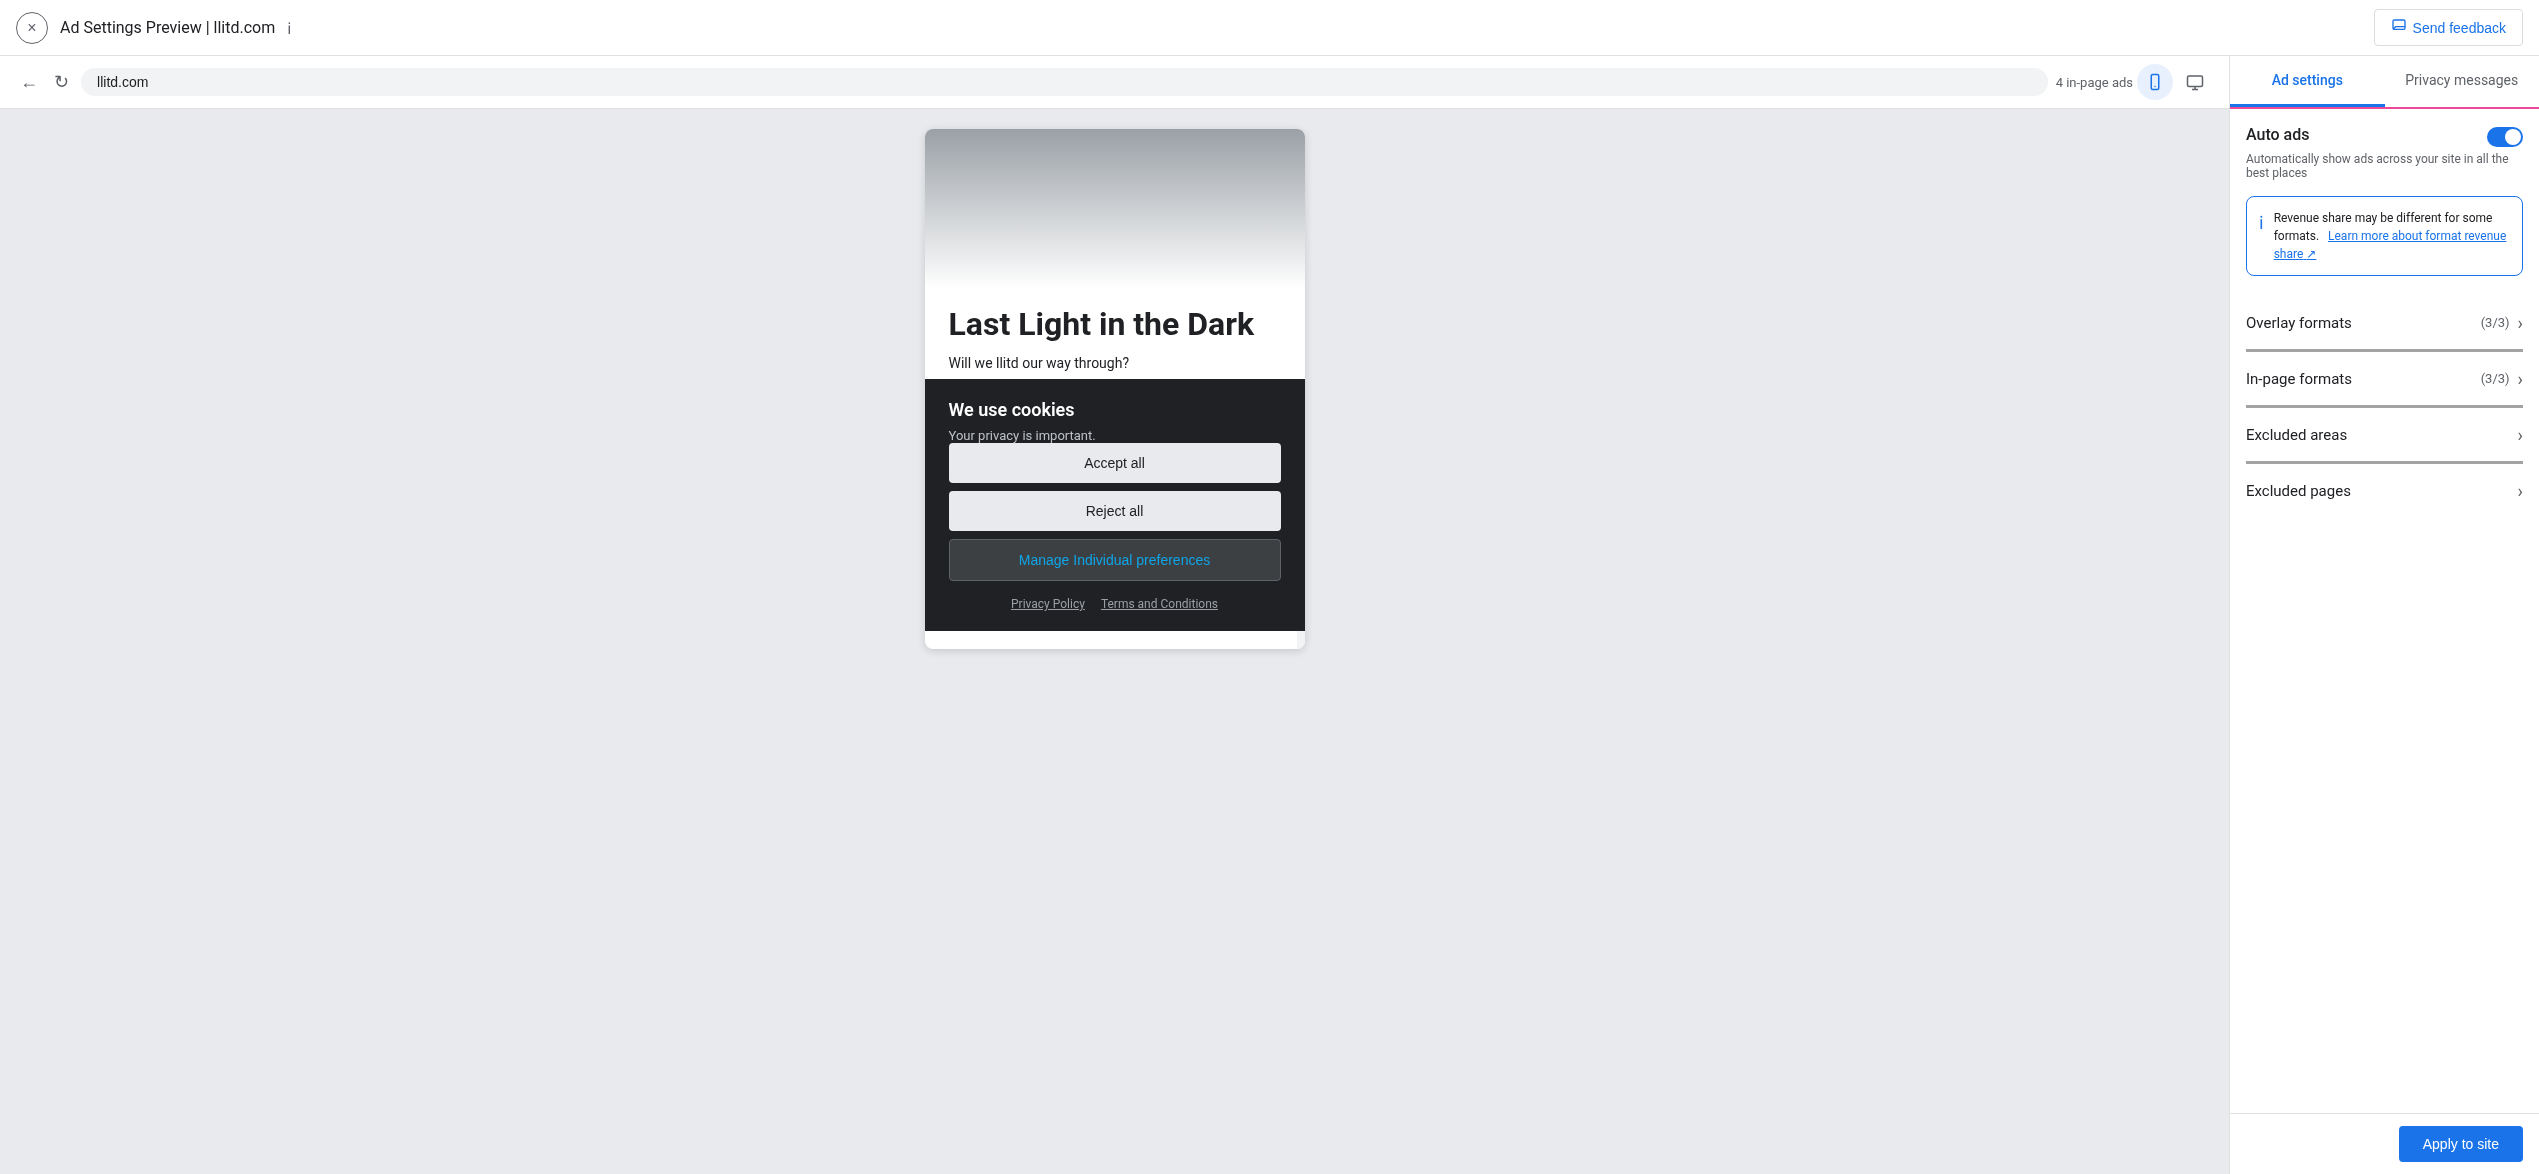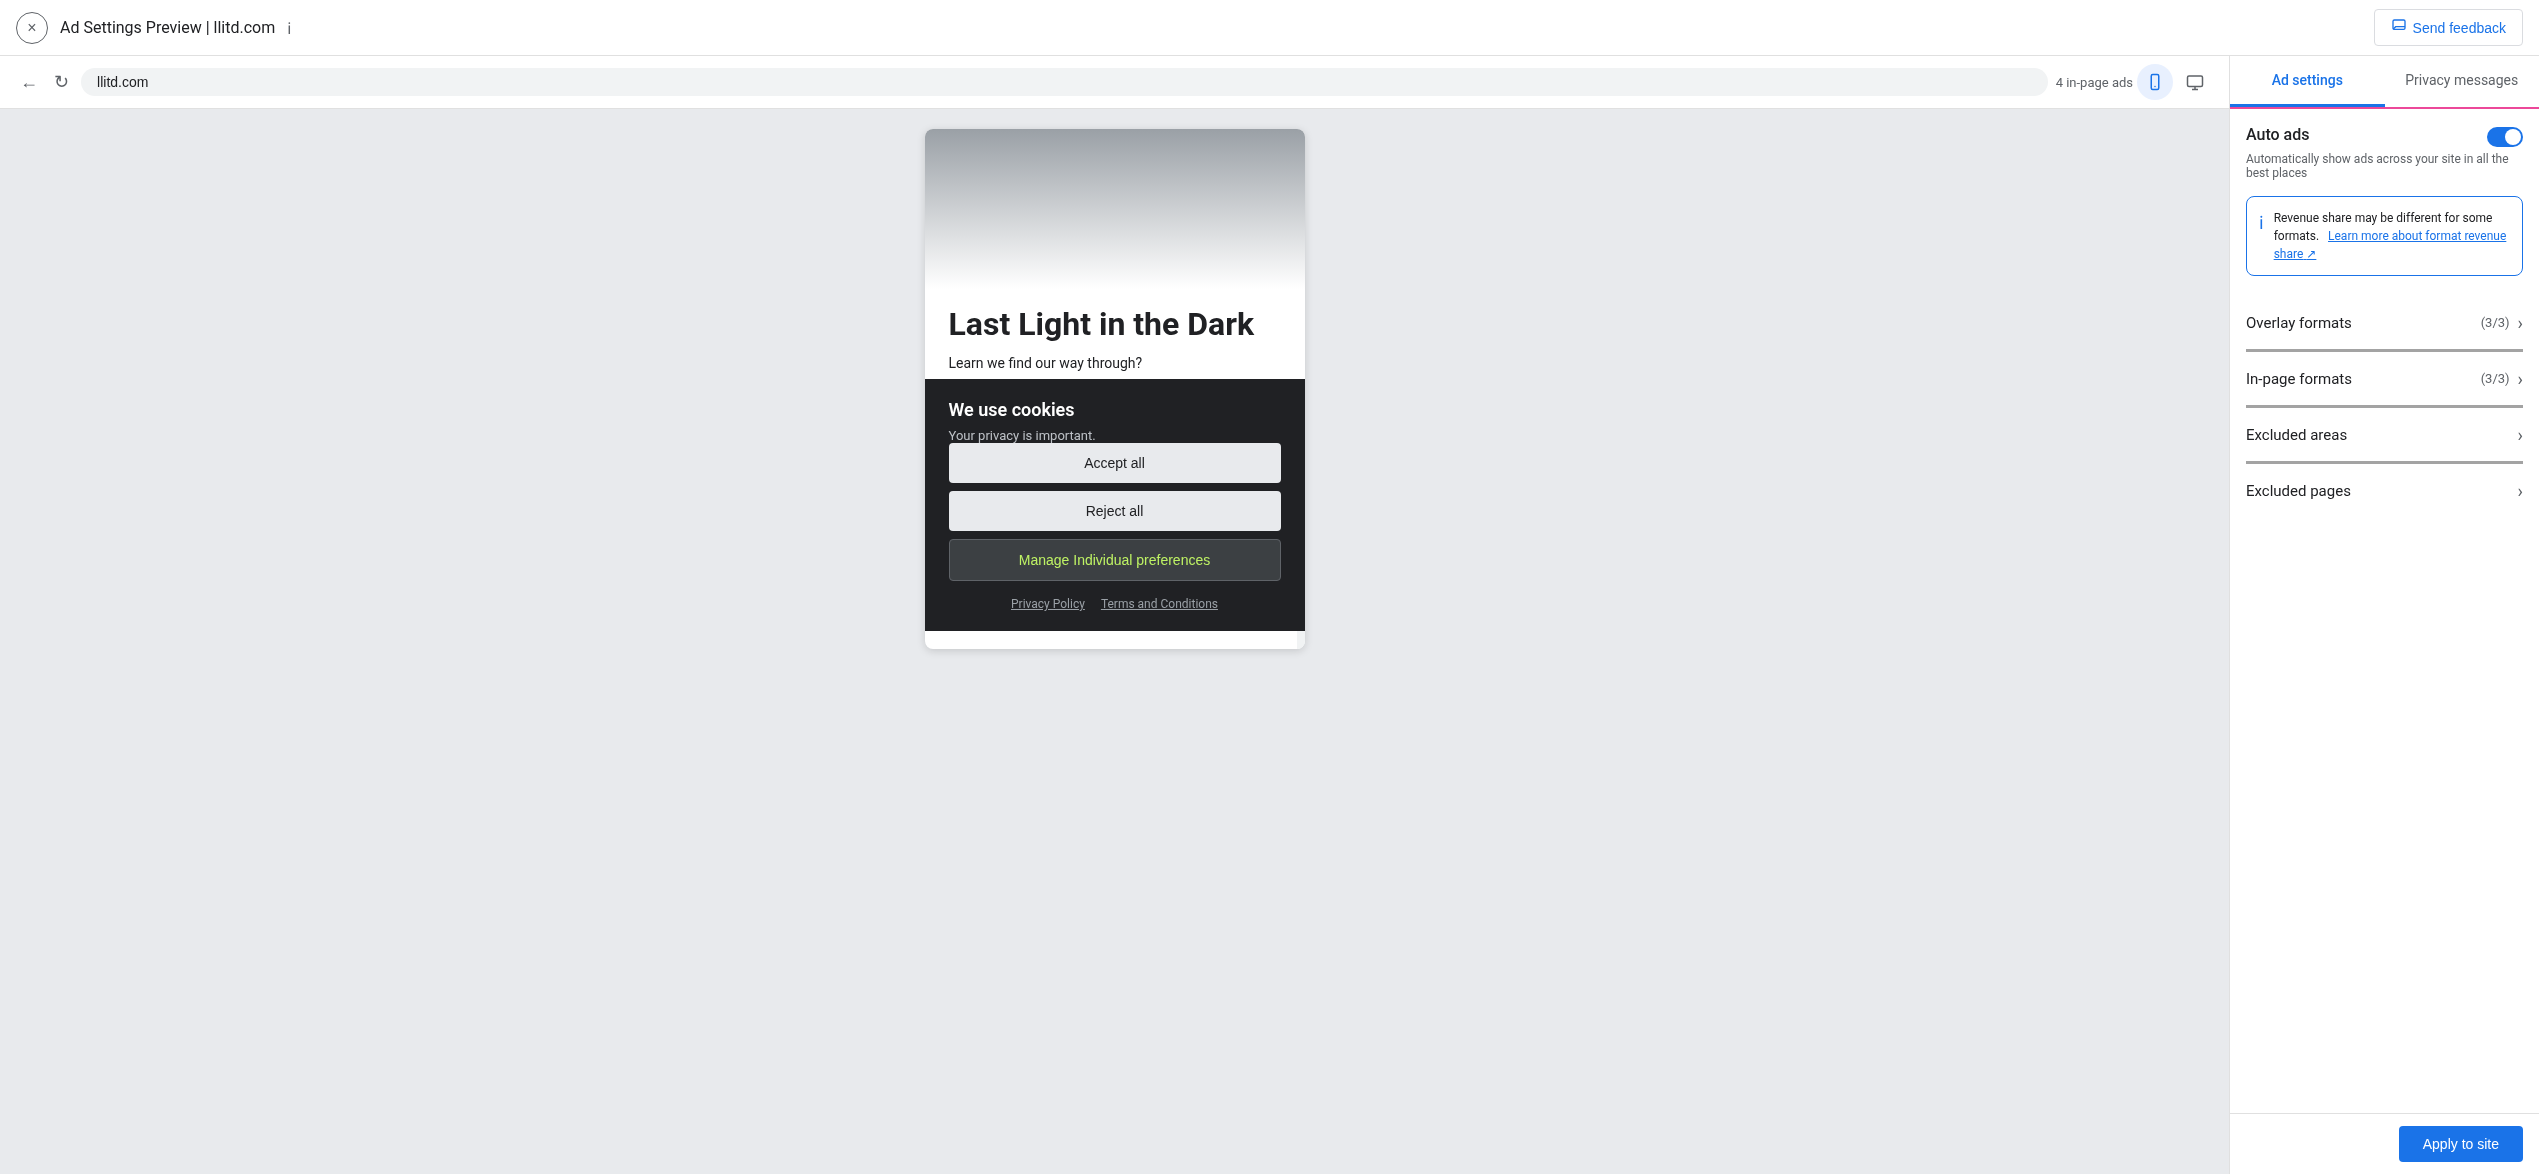--- a/index.html
+++ b/index.html
@@ -91,21 +91,21 @@
       background: #202124; padding: 20px 24px; color: #fff;
     }
     .cookie-title { font-size: 18px; font-weight: 600; margin-bottom: 8px; }
     .cookie-desc { font-size: 13px; color: #bdc1c6; margin-bottom: 0; }
     .cookie-btn {
       width: 100%; padding: 12px; border-radius: 4px; border: none;
       font-size: 14px; cursor: pointer; margin-bottom: 8px;
     }
     .cookie-btn-accept { background: #e8eaed; color: #202124; }
     .cookie-btn-reject { background: #e8eaed; color: #202124; }
-    .cookie-btn-manage { background: #3c4043; color: #bef264; border: 1px solid #5f6368; }
+    .cookie-btn-manage { background: #3c4043; color: #0ea5e9; border: 1px solid #5f6368; }
     .cookie-links { display: flex; gap: 16px; justify-content: center; margin-top: 8px; }
     .cookie-link { font-size: 12px; color: #9aa0a6; text-decoration: underline; cursor: pointer; }
 
     
     .settings-panel {
       width: 310px; background: #fff; border-left: 1px solid #e0e0e0;
       display: flex; flex-direction: column; flex-shrink: 0;
     }
 
     
@@ -230,21 +230,21 @@
 
     <div class="preview-area">
       <div class="mobile-frame">
         <div class="mobile-scrollbar">
           <div class="mobile-scrollbar-thumb"></div>
         </div>
         <div class="site-content">
           <div class="site-hero"></div>
           <div class="site-text-area">
             <div class="site-title">Last Light in the Dark</div>
-            <div class="site-subtitle">Learn we find our way through?</div>
+            <div class="site-subtitle">Will we llitd our way through?</div>
           </div>
           <div class="cookie-overlay">
             <div class="cookie-title">We use cookies</div>
             <div class="cookie-desc">Your privacy is important.</div>
             <button class="cookie-btn cookie-btn-accept">Accept all</button>
             <button class="cookie-btn cookie-btn-reject">Reject all</button>
             <button class="cookie-btn cookie-btn-manage">Manage Individual preferences</button>
             <div class="cookie-links">
               <span class="cookie-link">Privacy Policy</span>
               <span class="cookie-link">Terms and Conditions</span>

